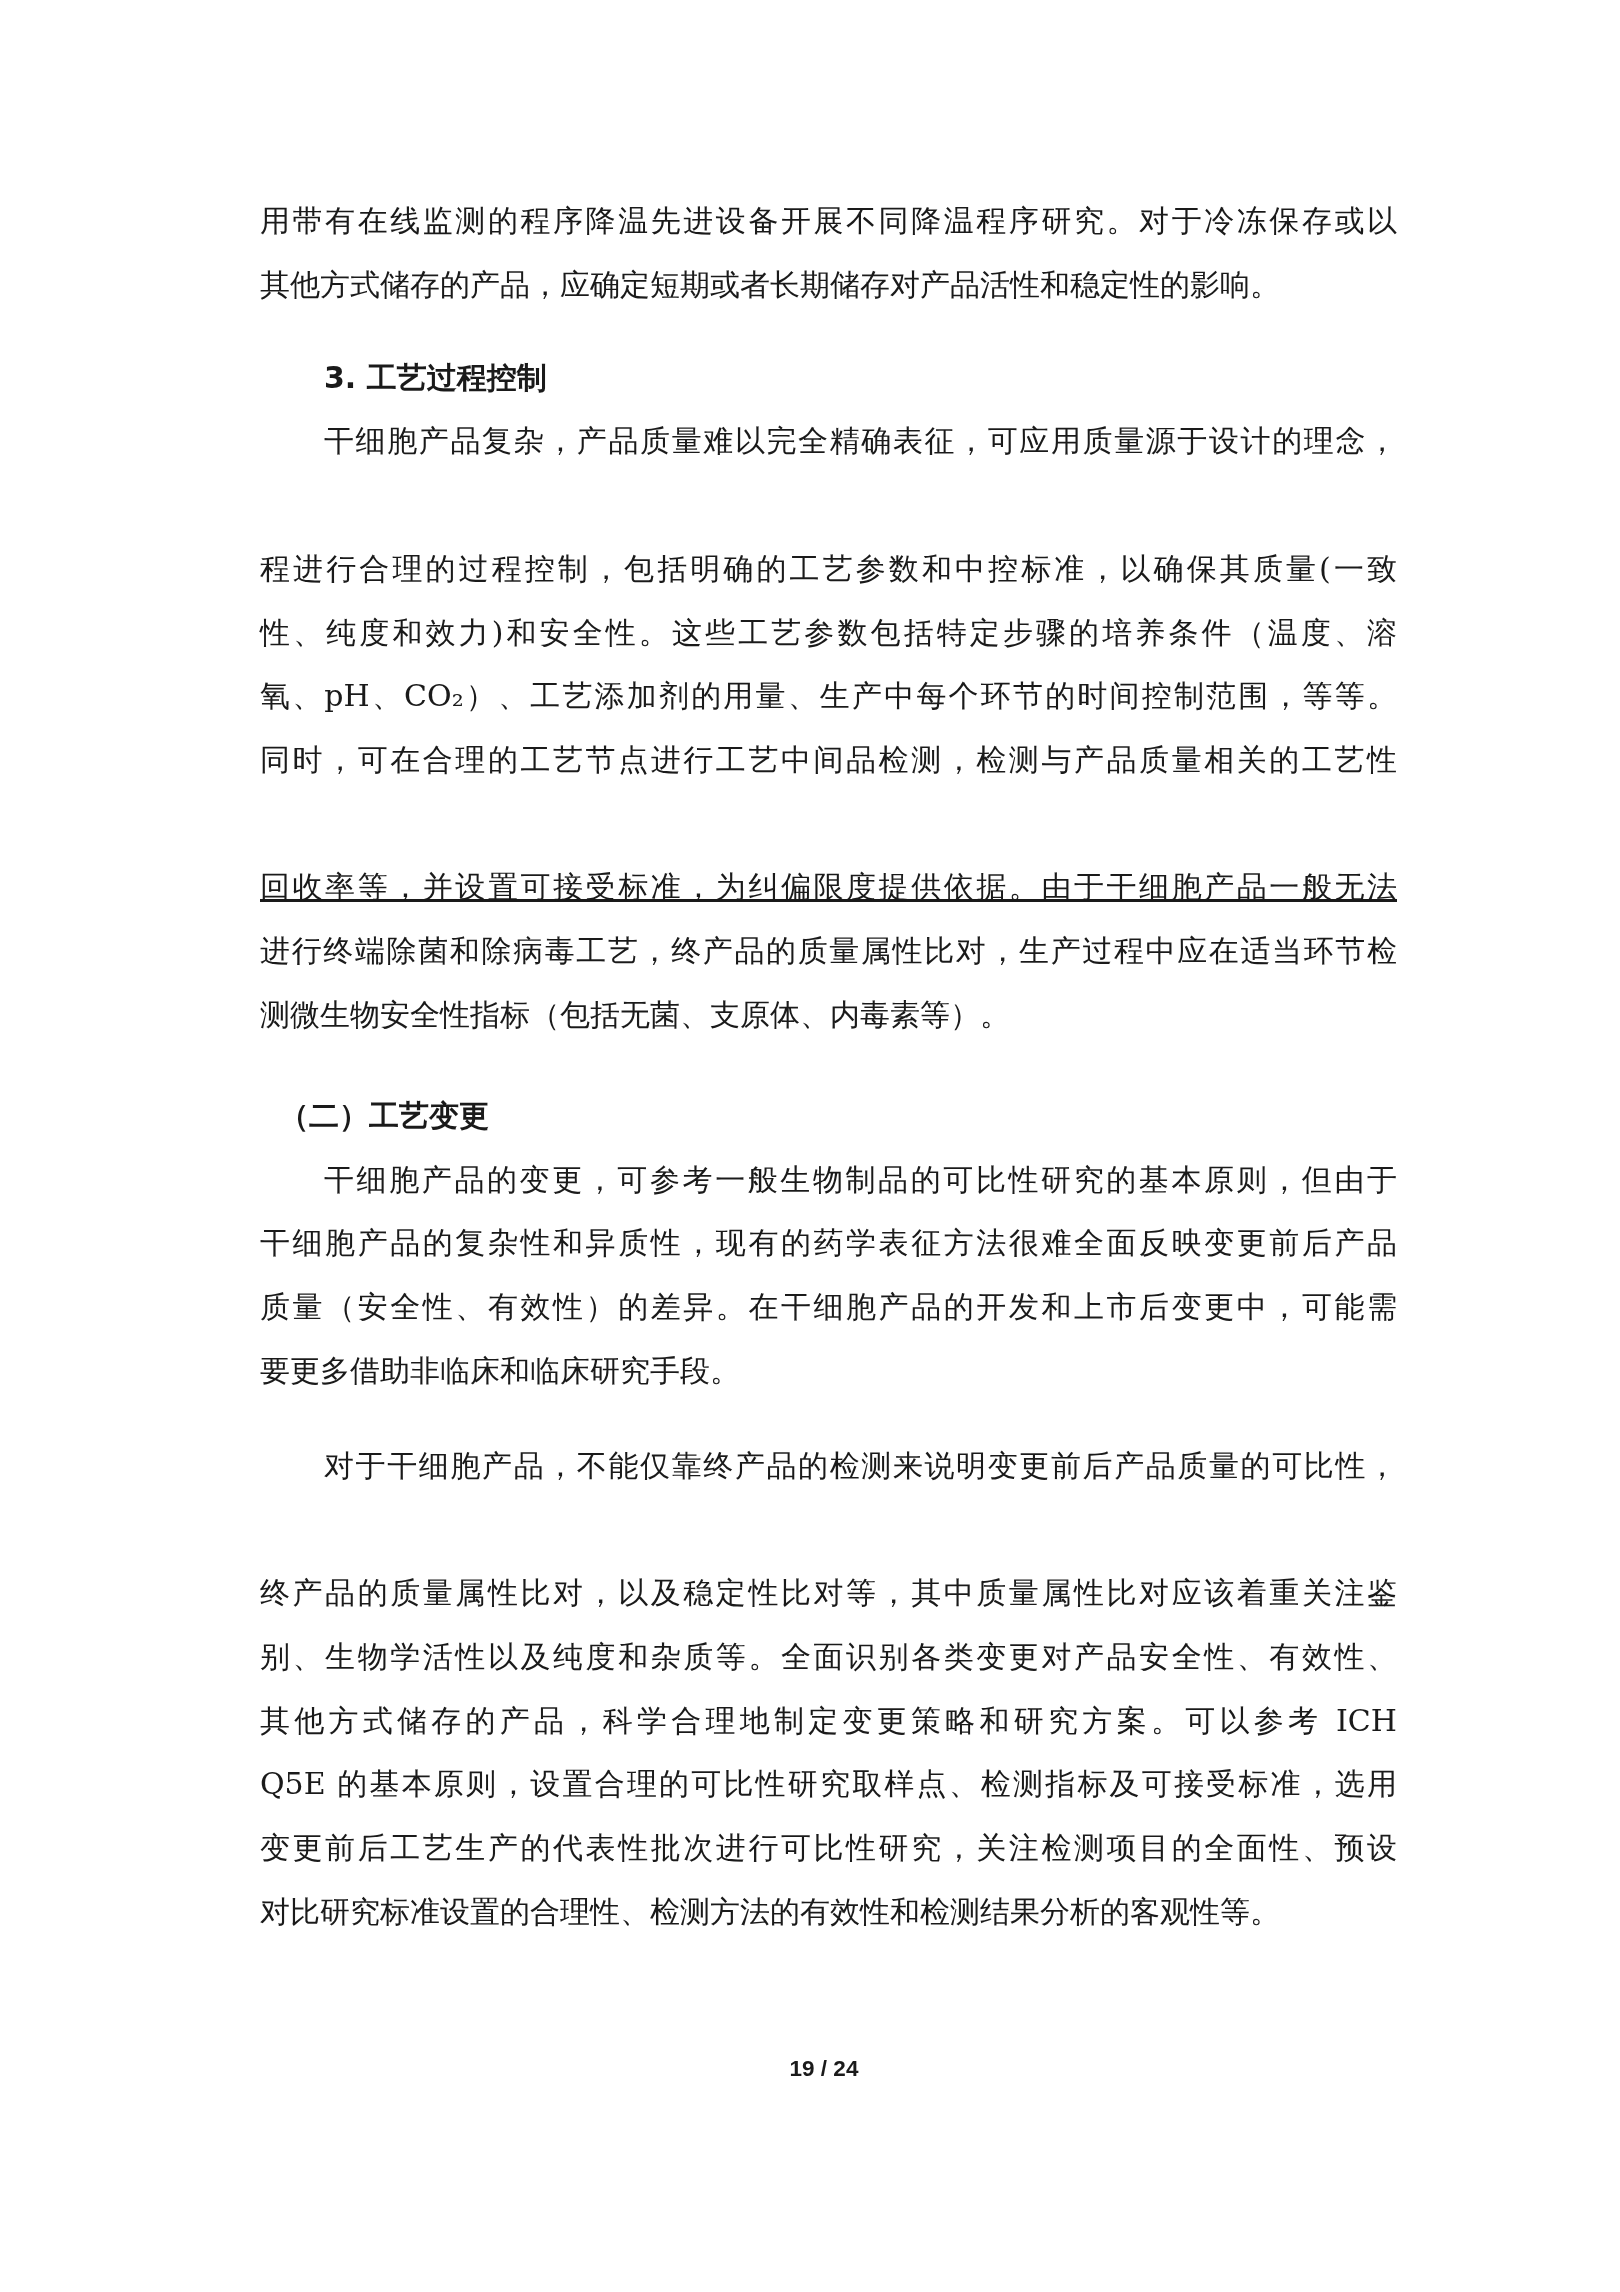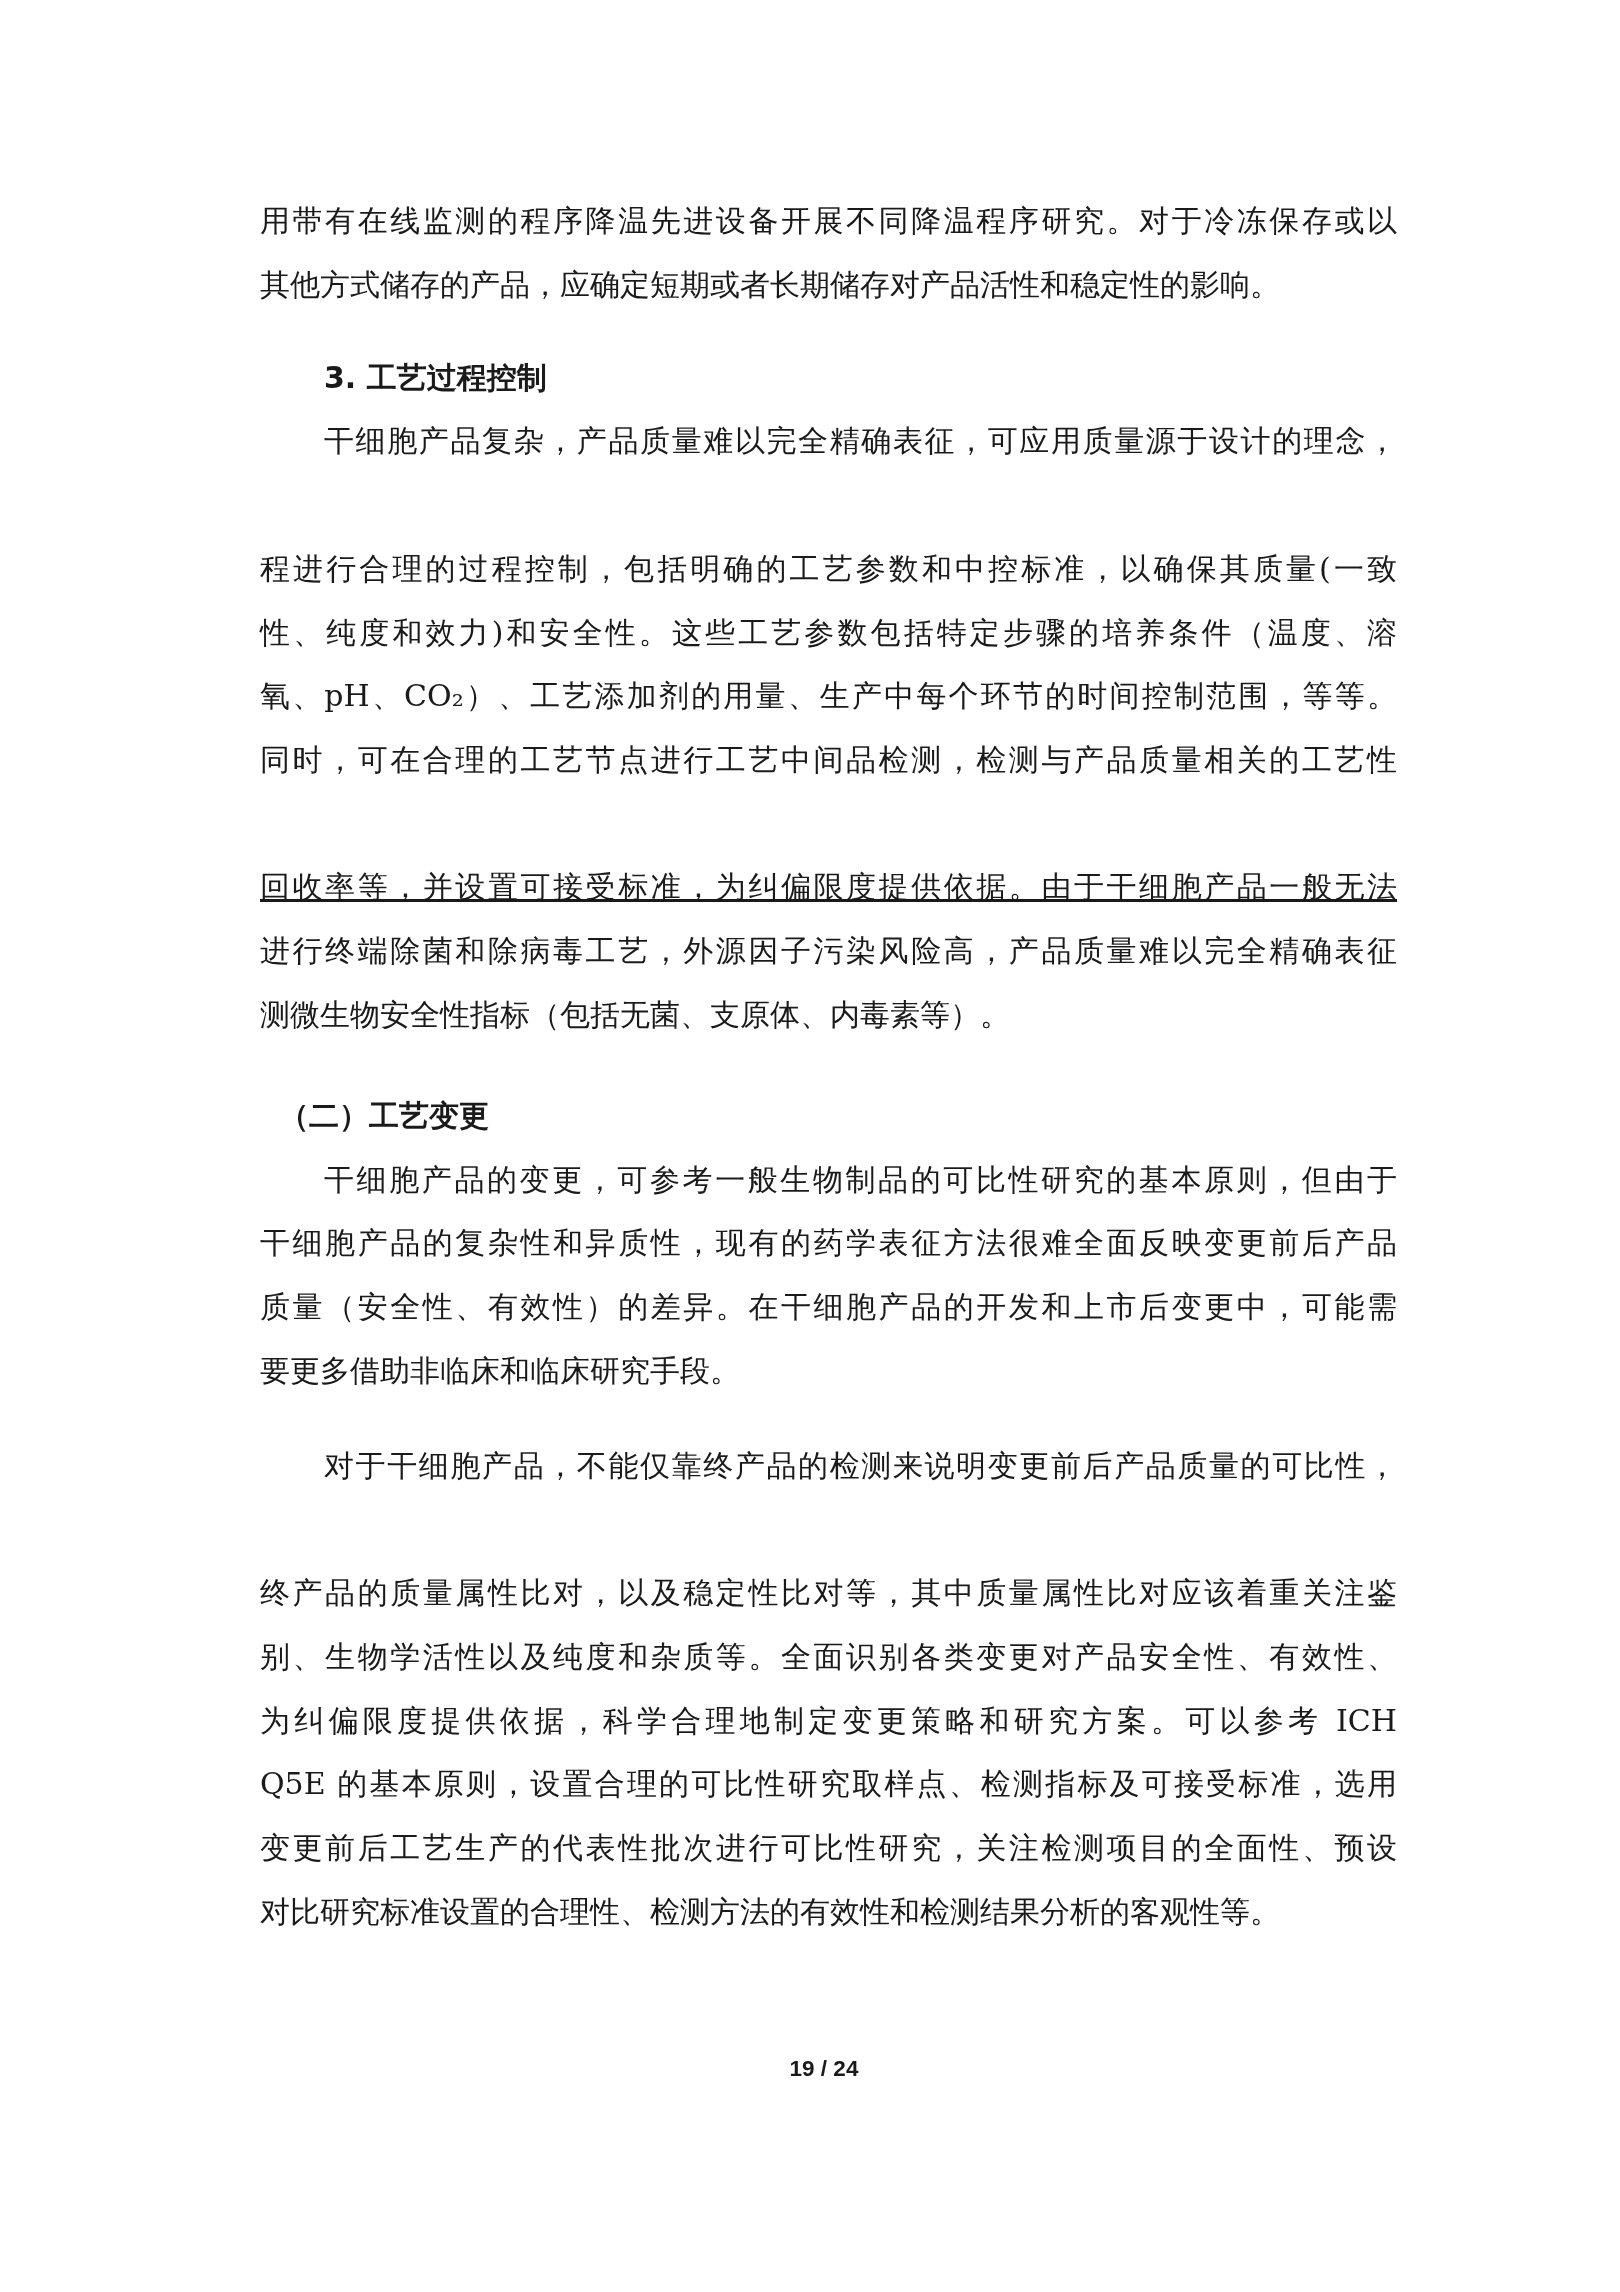--- a/index.html
+++ b/index.html
@@ -24,33 +24,33 @@
   <div class="line last" style="top:265px;">其他方式储存的产品，应确定短期或者长期储存对产品活性和稳定性的影响。</div>
 
   <div class="heading" style="left:310px; top:358px;">3.  工艺过程控制</div>
 
   <div class="line indent" style="top:421px;">干细胞产品复杂，产品质量难以完全精确表征，可应用质量源于设计的理念，</div>
   <div class="line" style="top:549px;">程进行合理的过程控制，包括明确的工艺参数和中控标准，以确保其质量(一致</div>
   <div class="line" style="top:613px;">性、纯度和效力)和安全性。这些工艺参数包括特定步骤的培养条件（温度、溶</div>
   <div class="line" style="top:676px;">氧、pH、CO₂）、工艺添加剂的用量、生产中每个环节的时间控制范围，等等。</div>
   <div class="line" style="top:740px;">同时，可在合理的工艺节点进行工艺中间品检测，检测与产品质量相关的工艺性</div>
   <div class="line" style="top:867px;text-decoration:underline;">回收率等，并设置可接受标准，为纠偏限度提供依据。由于干细胞产品一般无法</div>
-  <div class="line" style="top:931px;">进行终端除菌和除病毒工艺，外源因子污染风险高，产品质量难以完全精确表征</div>
+  <div class="line" style="top:931px;">进行终端除菌和除病毒工艺，终产品的质量属性比对，生产过程中应在适当环节检</div>
   <div class="line last" style="top:995px;">测微生物安全性指标（包括无菌、支原体、内毒素等）。</div>
 
   <div class="heading" style="left:265px; top:1096px;">（二）工艺变更</div>
 
   <div class="line indent" style="top:1160px;">干细胞产品的变更，可参考一般生物制品的可比性研究的基本原则，但由于</div>
   <div class="line" style="top:1223px;">干细胞产品的复杂性和异质性，现有的药学表征方法很难全面反映变更前后产品</div>
   <div class="line" style="top:1287px;">质量（安全性、有效性）的差异。在干细胞产品的开发和上市后变更中，可能需</div>
   <div class="line last" style="top:1351px;">要更多借助非临床和临床研究手段。</div>
 
   <div class="line indent" style="top:1446px;">对于干细胞产品，不能仅靠终产品的检测来说明变更前后产品质量的可比性，</div>
   <div class="line" style="top:1573px;">终产品的质量属性比对，以及稳定性比对等，其中质量属性比对应该着重关注鉴</div>
   <div class="line" style="top:1637px;">别、生物学活性以及纯度和杂质等。全面识别各类变更对产品安全性、有效性、</div>
-  <div class="line" style="top:1701px;">为纠偏限度提供依据，科学合理地制定变更策略和研究方案。可以参考 ICH</div>
+  <div class="line" style="top:1701px;">其他方式储存的产品，科学合理地制定变更策略和研究方案。可以参考 ICH</div>
   <div class="line" style="top:1764px;">Q5E 的基本原则，设置合理的可比性研究取样点、检测指标及可接受标准，选用</div>
   <div class="line" style="top:1828px;">变更前后工艺生产的代表性批次进行可比性研究，关注检测项目的全面性、预设</div>
   <div class="line last" style="top:1892px;">对比研究标准设置的合理性、检测方法的有效性和检测结果分析的客观性等。</div>
 
   <div class="pagenum">19 / 24</div>
 </div>
 
 
 </body></html>

